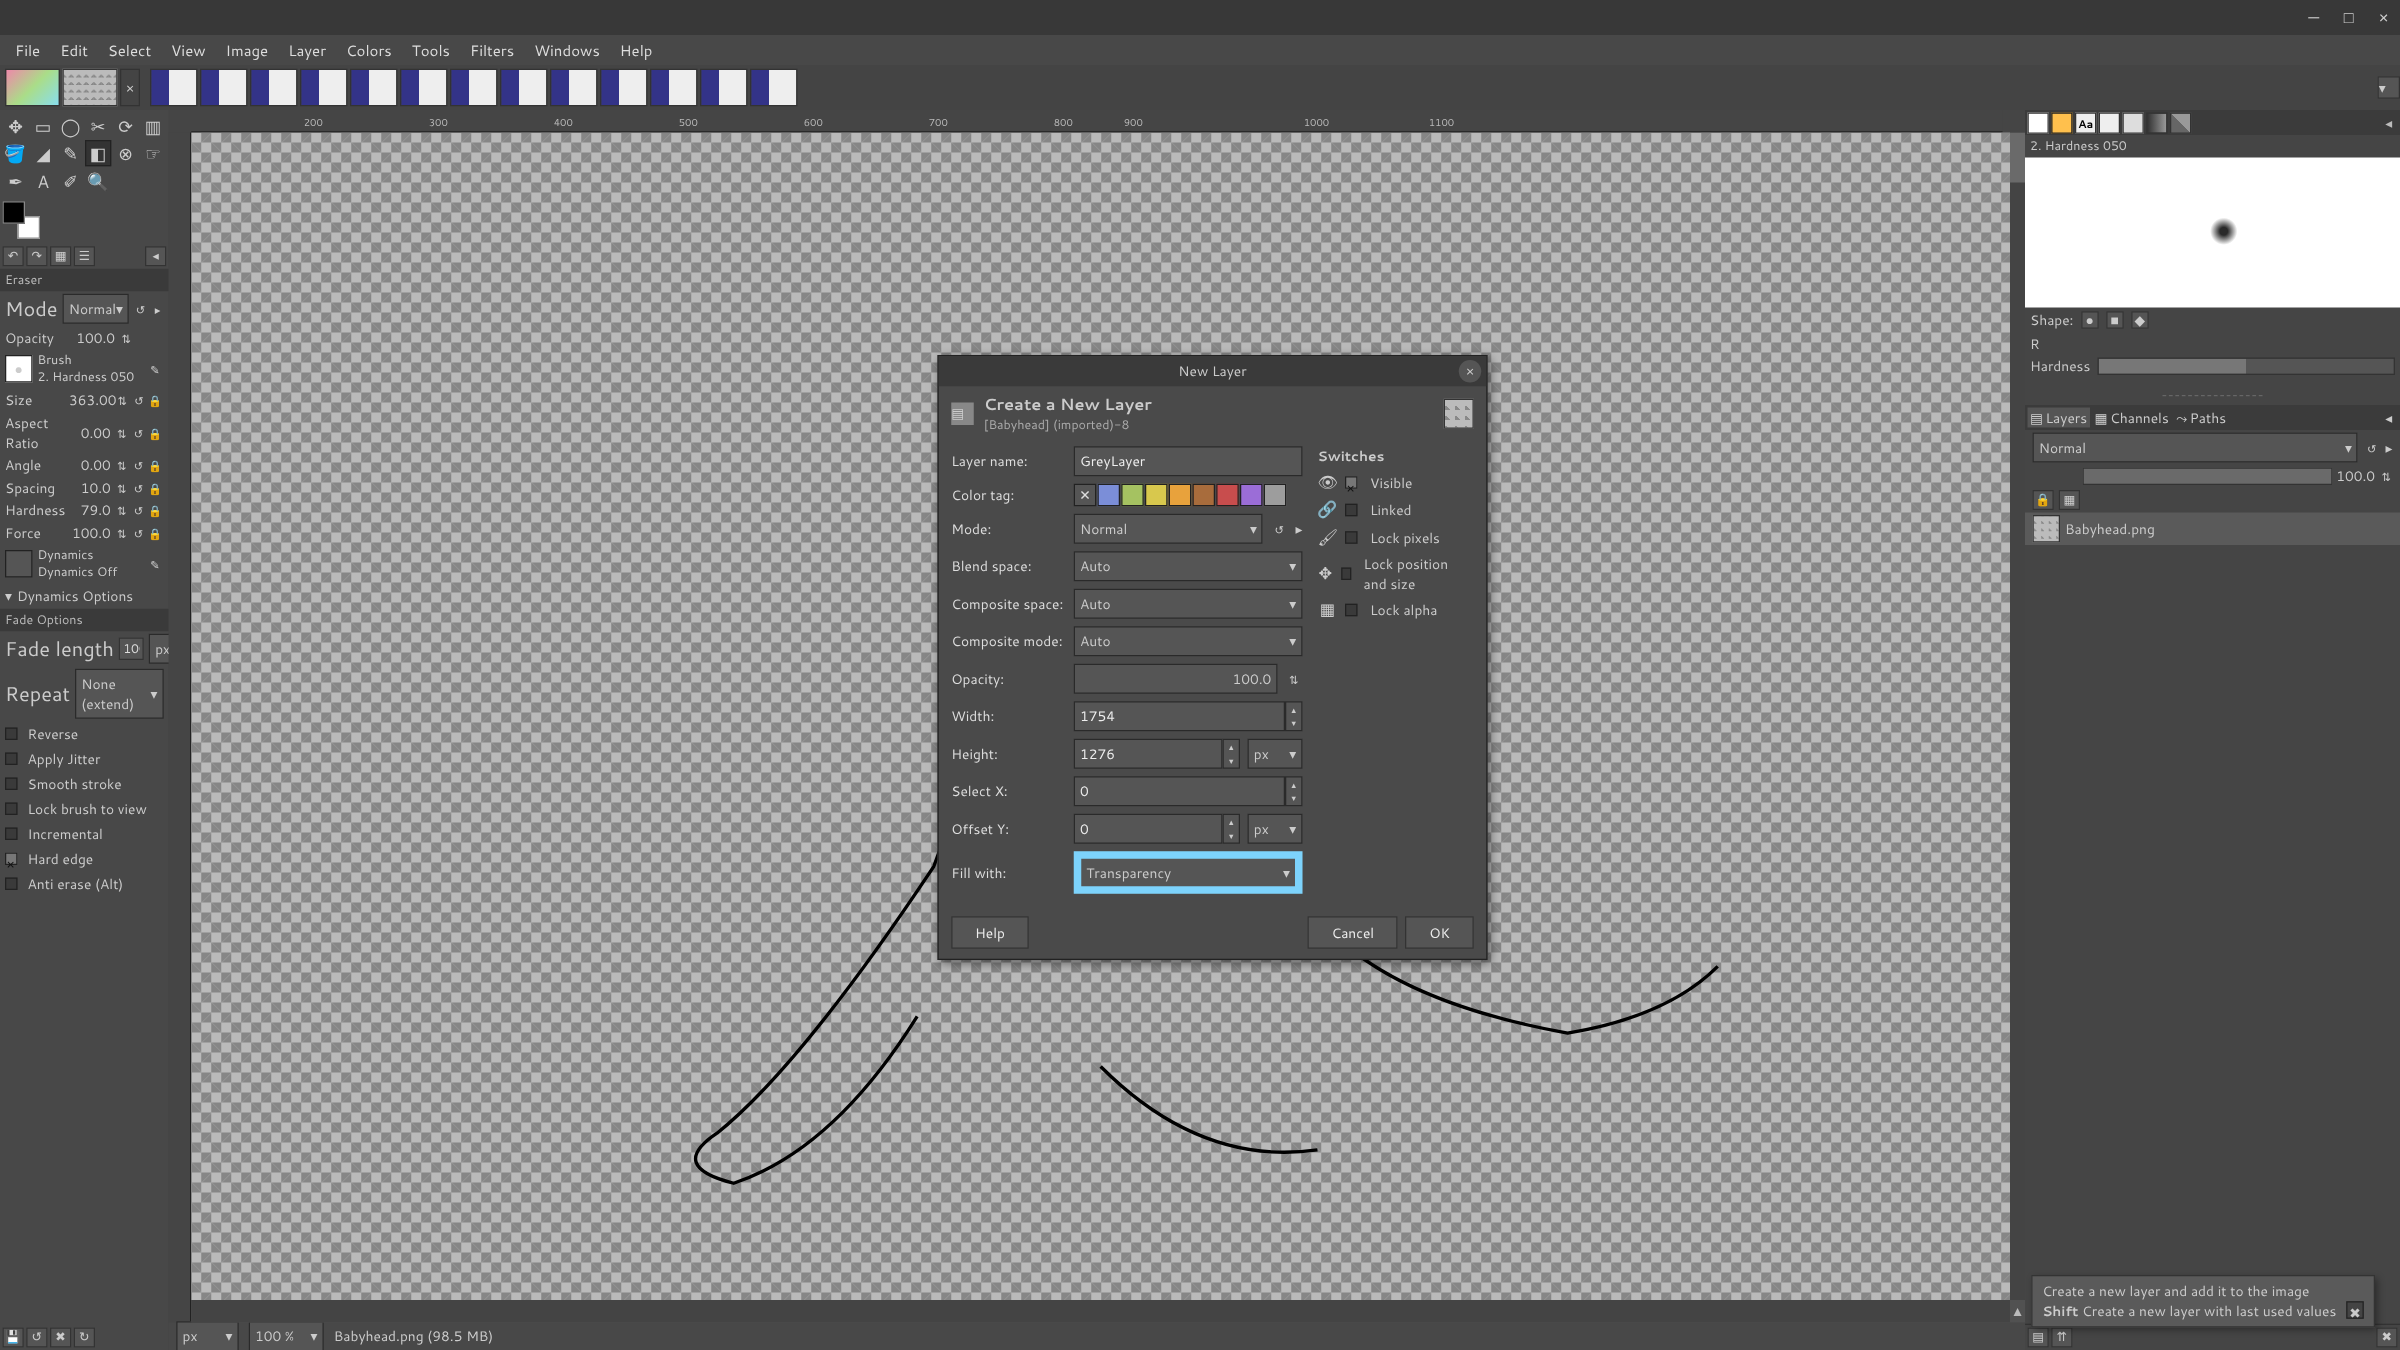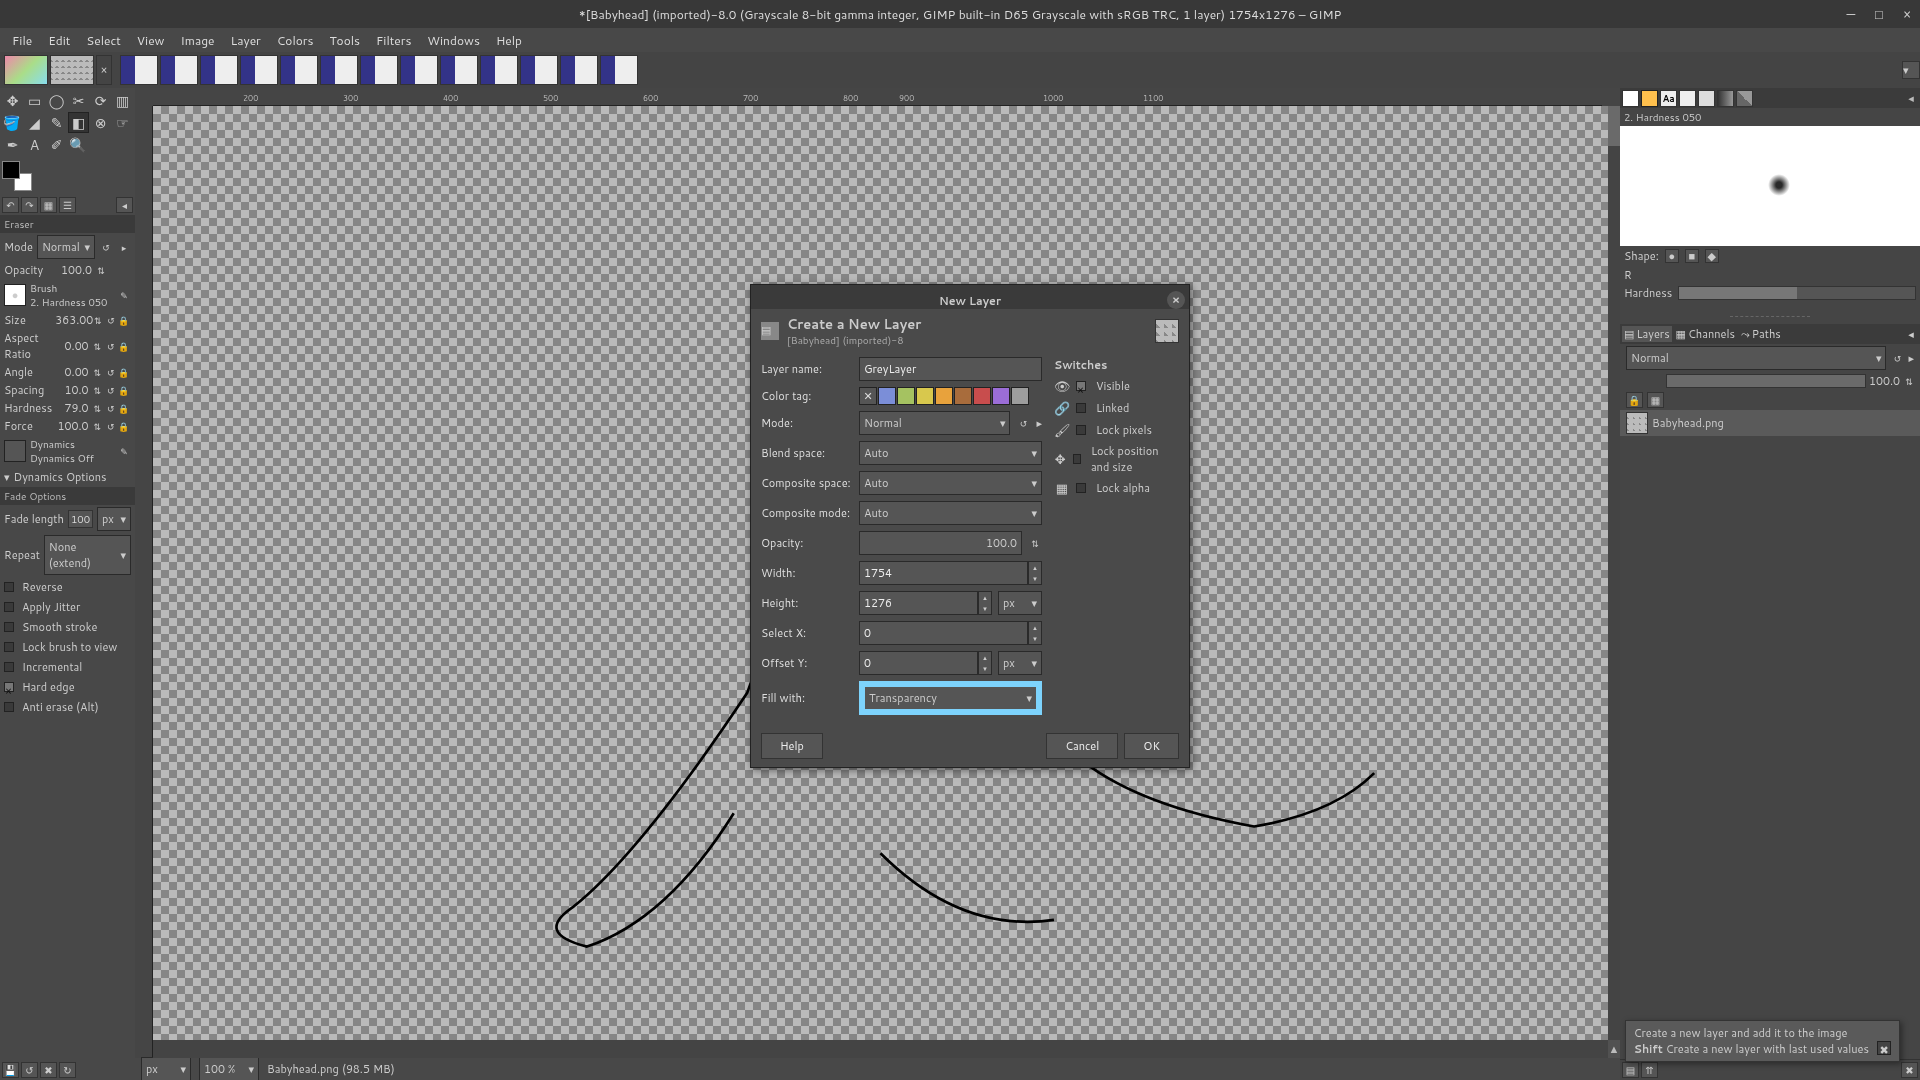--- a/index.html
+++ b/index.html
@@ -16,21 +16,21 @@
 .main-row{display:flex;height:calc(1080px - 28px - 24px - 36px)}
 .left-panel{width:135px;background:#484848;display:flex;flex-direction:column}
 .toolbox{display:grid;grid-template-columns:repeat(6,21px);gap:1px;padding:2px}
 .tool{width:21px;height:21px;display:flex;align-items:center;justify-content:center;font-size:14px;cursor:pointer}
 .tool.active{background:#333;border:1px solid #222}
 .fg-bg{position:relative;width:30px;height:30px;margin:4px 2px}
 .fg{position:absolute;width:18px;height:18px;background:#000;border:1px solid #888}
 .bg{position:absolute;right:0;bottom:0;width:18px;height:18px;background:#fff;border:1px solid #888}
 .opt-header{background:#3a3a3a;padding:2px 4px;font-size:10px;color:#bbb}
 .opt-row{display:flex;align-items:center;padding:2px 4px;font-size:10px;gap:4px}
-.opt-row label{flex:0 0 auto;font-size:11px}
+.opt-row label{flex:0 0 auto;font-size:16px}
 .num-field{background:#555;border:1px solid #333;color:#ddd;font-size:10px;padding:1px 2px;text-align:right;flex:1}
 .spin,.reset,.lockicon{width:14px;height:14px;display:flex;align-items:center;justify-content:center;font-size:9px;color:#ccc}
 .check{width:10px;height:10px;background:#3a3a3a;border:1px solid #222;display:inline-block;margin-right:4px}
 .check.on{background:#777}
 .check.on::after{content:"×";color:#111;font-size:11px;line-height:8px}
 .slider-row{display:flex;align-items:center;padding:1px 4px;font-size:10px}
 .slider-row .lab{width:54px}
 .slider-row .bar{flex:1;height:14px;background:#6a6a6a;border:1px solid #333;position:relative}
 .slider-row .val{width:36px;text-align:right;padding-right:2px}
 .canvas-area{flex:1;position:relative;background:#454545;display:flex;flex-direction:column}
@@ -40,21 +40,21 @@
 .viewport{flex:1;background:#515151;position:relative;overflow:hidden}
 .checker{position:absolute;left:0;top:0;right:12px;bottom:18px;background-image:linear-gradient(45deg,#868686 25%,transparent 25%),linear-gradient(-45deg,#868686 25%,transparent 25%),linear-gradient(45deg,transparent 75%,#868686 75%),linear-gradient(-45deg,transparent 75%,#868686 75%);background-size:16px 16px;background-position:0 0,0 8px,8px -8px,-8px 0;background-color:#bababa}
 .status{height:22px;background:#484848;display:flex;align-items:center;gap:8px;padding:0 6px;font-size:11px}
 .right-panel{width:300px;background:#454545;display:flex;flex-direction:column}
 .dock-tabs{height:20px;background:#3b3b3b;display:flex;align-items:center;gap:2px;padding:1px 2px}
 .dock-tab{width:17px;height:17px;background:#666;border:1px solid #333}
 .dock-tab.sel{background:#ffc04d;border:1px solid #222}
 .brush-preview{height:120px;background:#fff;margin:0;position:relative}
 .blob{position:absolute;width:22px;height:22px;border-radius:50%;background:radial-gradient(circle,#2a2a2a 20%,rgba(0,0,0,0) 70%);left:148px;top:48px}
 .dialog{position:absolute;left:750px;top:284px;width:440px;background:#4a4a4a;border:1px solid #222;box-shadow:2px 2px 8px rgba(0,0,0,0.5);z-index:100}
-.dlg-title{height:24px;background:#3a3a3a;display:flex;align-items:flex-end;justify-content:center;position:relative;font-size:12px;font-weight:bold}
+.dlg-title{height:24px;background:#3a3a3a;display:flex;align-items:center;justify-content:center;position:relative;font-size:12px;font-weight:normal}
 .dlg-close{position:absolute;right:4px;width:18px;height:18px;border-radius:50%;background:#555;display:flex;align-items:center;justify-content:center;cursor:pointer}
 .dlg-header{display:flex;align-items:center;padding:6px 10px;gap:8px}
 .dlg-body{padding:4px 10px;display:flex;gap:12px}
 .dlg-form{flex:1}
 .drow{display:flex;align-items:center;margin-bottom:6px;gap:6px}
 .drow .dlab{width:92px;font-size:11px;color:#ddd}
 .dinput{flex:1;background:#555;border:1px solid #2a2a2a;color:#eee;padding:3px 4px;font-size:11px}
 .dselect{flex:1;background:#555;border:1px solid #2a2a2a;color:#eee;padding:3px 4px;font-size:11px;display:flex;justify-content:space-between;align-items:center}
 .color-tag{width:18px;height:18px;border:1px solid #222;margin-right:1px}
 .switches{width:150px}
@@ -73,21 +73,20 @@
 .spinbox input{flex:1;background:#555;border:1px solid #2a2a2a;color:#eee;padding:3px 4px;font-size:11px}
 .spinup{width:14px;background:#555;border:1px solid #2a2a2a;display:flex;flex-direction:column}
 .spinup span{flex:1;display:flex;align-items:center;justify-content:center;font-size:6px;line-height:6px}
 .shape-row{display:flex;align-items:center;gap:6px;padding:2px 4px}
 .shape{width:14px;height:14px;display:flex;align-items:center;justify-content:center;background:#555;border:1px solid #333}
 </style>
 </head>
 <body>
 
 <div class="titlebar">
-  <span class="titlebar-title">*[Babyhead] (imported)-8.0 (Grayscale 8-bit gamma integer, GIMP built-in D65 Grayscale with sRGB TRC, 1 layer) 1754x1276 – GIMP</span>
   <div class="win-controls">
     <div class="win-btn">—</div>
     <div class="win-btn">□</div>
     <div class="win-btn">×</div>
   </div>
 </div>
 
 <div class="menubar">
   <div class="menu-item">File</div>
   <div class="menu-item">Edit</div>

